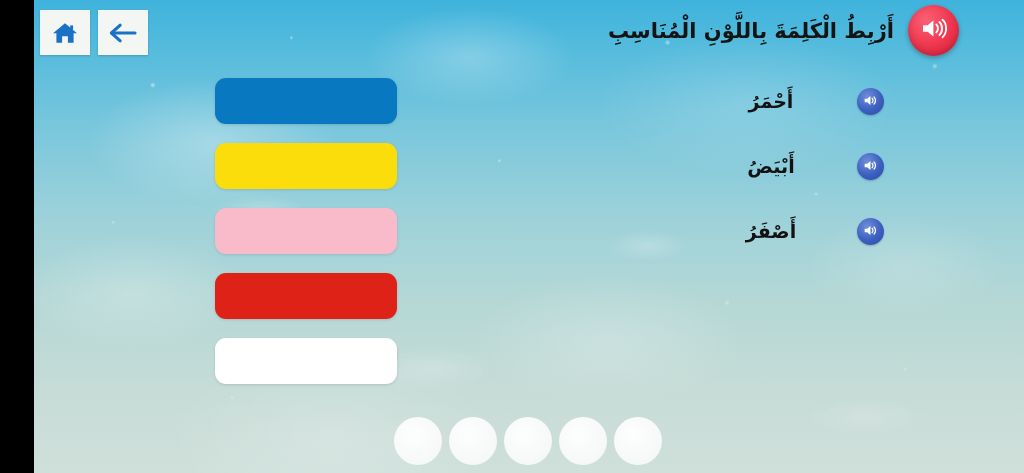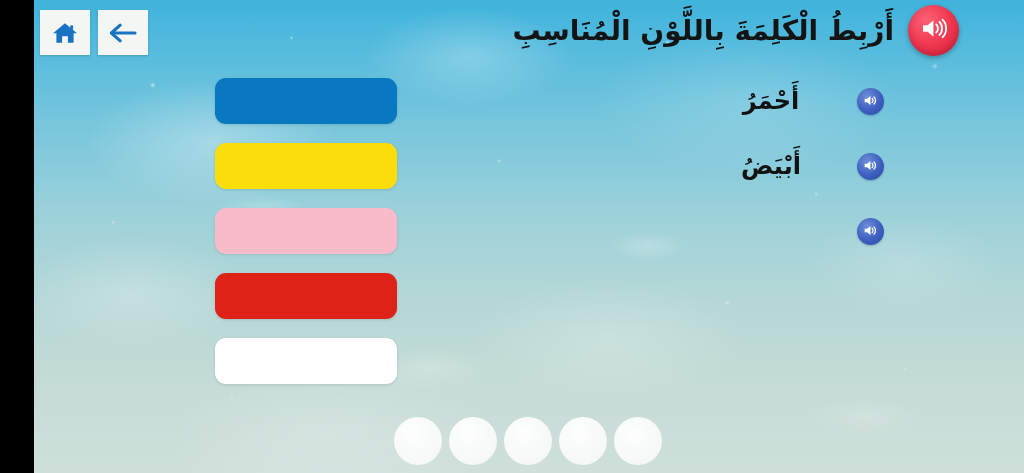--- a/index.html
+++ b/index.html
@@ -115,21 +115,21 @@
     width: 360px;
     height: 46px;
     display: flex;
     align-items: center;
     justify-content: flex-end;
     z-index: 15;
   }
   .title-text {
     direction: rtl;
     font-family: "DejaVu Sans", "Liberation Sans", sans-serif;
-    font-size: 28px;
+    font-size: 21px;
     font-weight: 700;
     color: #141414;
     line-height: 1.35;
     white-space: nowrap;
     text-align: left;
   }
 
   
   .speaker-main {
     position: absolute;
@@ -175,21 +175,21 @@
     display: flex;
     flex-direction: row;
     align-items: center;
     justify-content: flex-end;
     gap: 26px;
   }
   .word-row:last-child { margin-bottom: 0; }
   .word-text {
     direction: rtl;
     font-family: "DejaVu Sans", "Liberation Sans", sans-serif;
-    font-size: 24px;
+    font-size: 19px;
     font-weight: 700;
     color: #121212;
     white-space: nowrap;
     cursor: pointer;
     line-height: 1.2;
     min-width: 120px;
     text-align: center;
   }
   .speaker-small {
     width: 27px; height: 27px;
@@ -301,20 +301,21 @@
               <path d="M16.3 7.6 C18.5 9.3 18.5 13.7 16.3 15.4" fill="none" stroke="#ffffff" stroke-width="2.2" stroke-linecap="round"></path>
               <path d="M19.8 5.1 C23.3 7.9 23.3 15.1 19.8 17.9" fill="none" stroke="#ffffff" stroke-width="2.2" stroke-linecap="round"></path>
             </svg>
           </span>
         </div>
       </div>
 
 
 
       <div class="word-row">
+        <div class="word-text">أَصْفَرُ</div>
         <div class="speaker-small">
           <span>
             <svg width="15" height="13" viewBox="0 0 27 23" aria-hidden="true">
               <path d="M3 8.3 L7.6 8.3 L13.4 3.4 L13.4 19.6 L7.6 14.7 L3 14.7 Z" fill="#ffffff"></path>
               <path d="M16.3 7.6 C18.5 9.3 18.5 13.7 16.3 15.4" fill="none" stroke="#ffffff" stroke-width="2.2" stroke-linecap="round"></path>
               <path d="M19.8 5.1 C23.3 7.9 23.3 15.1 19.8 17.9" fill="none" stroke="#ffffff" stroke-width="2.2" stroke-linecap="round"></path>
             </svg>
           </span>
         </div>
       </div>

